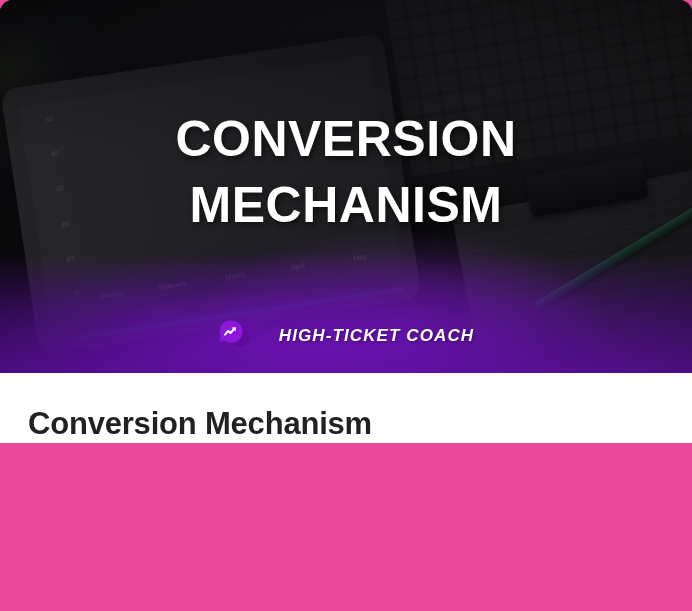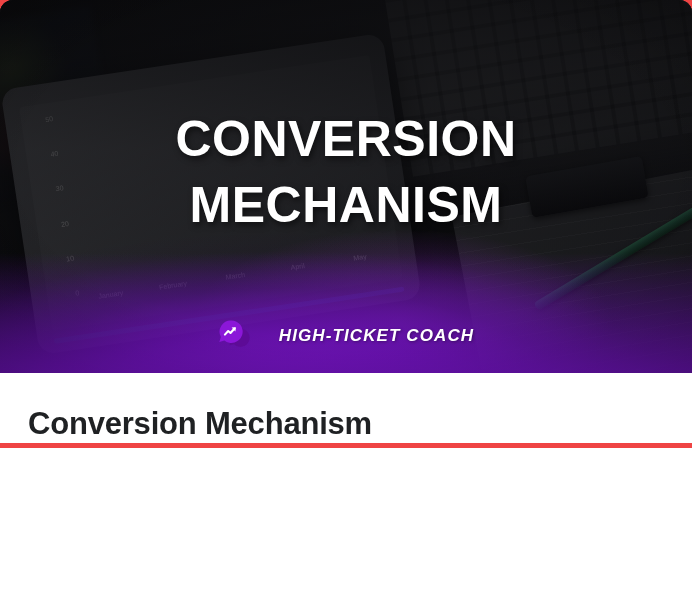--- a/index.html
+++ b/index.html
@@ -12,22 +12,22 @@
     width: 692px;
     height: 611px;
     overflow: hidden;
     font-family: "Liberation Sans", sans-serif;
     -webkit-font-smoothing: antialiased;
   }
 
   .course-card {
     position: relative;
     width: 692px;
-    height: 448px;
-    background: #ef4444;
+    height: 611px;
+    background: #ec4899;
     box-sizing: border-box;
   }
 
   
   .hero {
     position: relative;
     width: 692px;
     height: 373px;
     overflow: hidden;
     border-top-left-radius: 13px;

